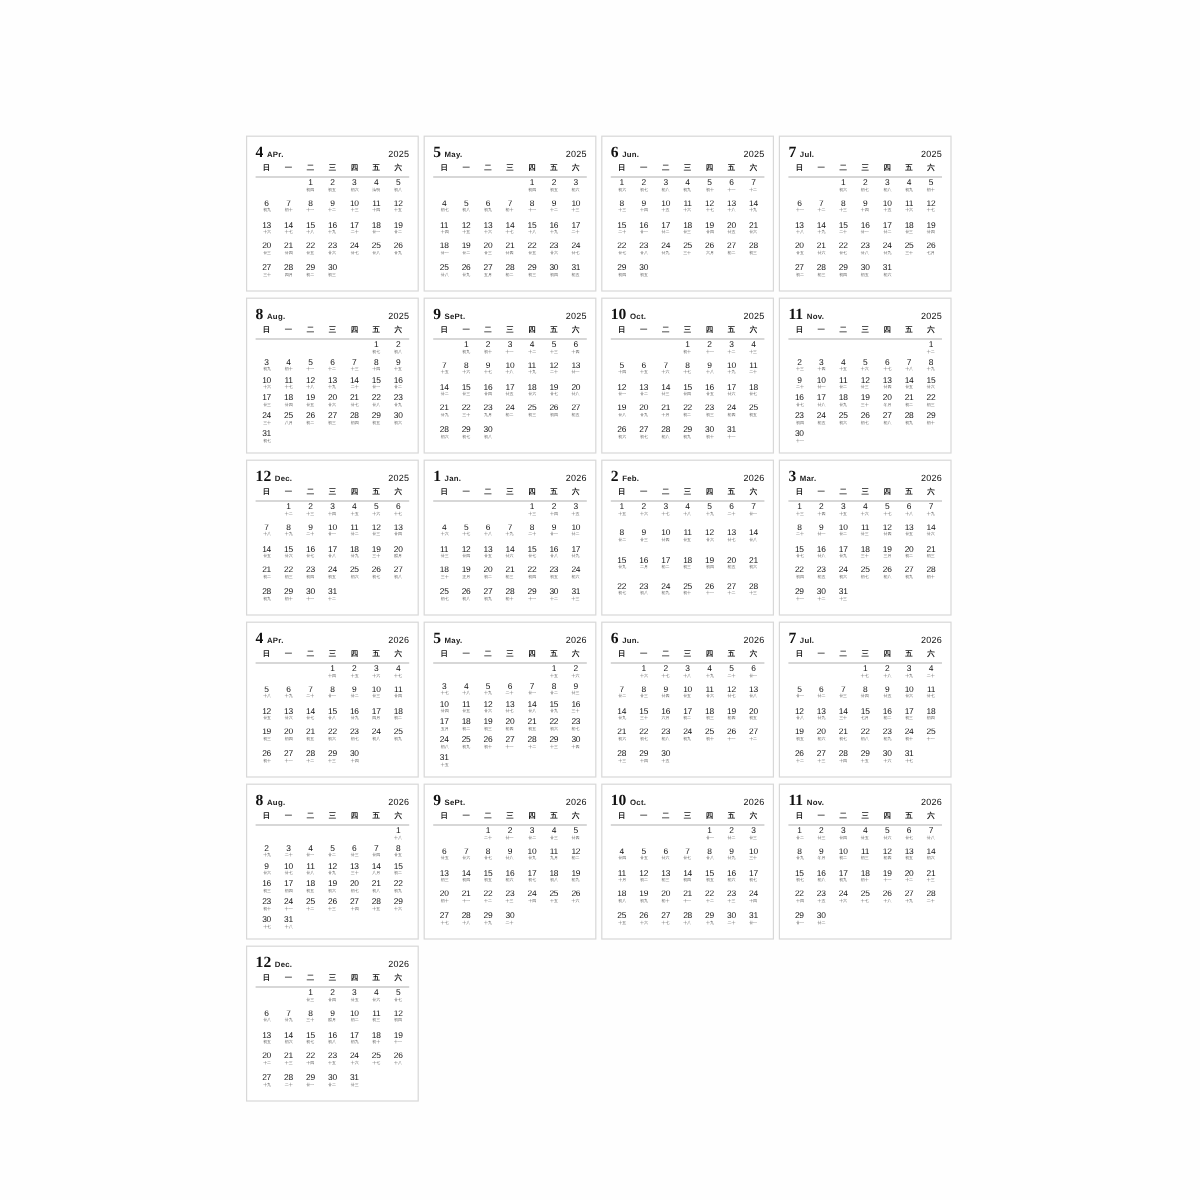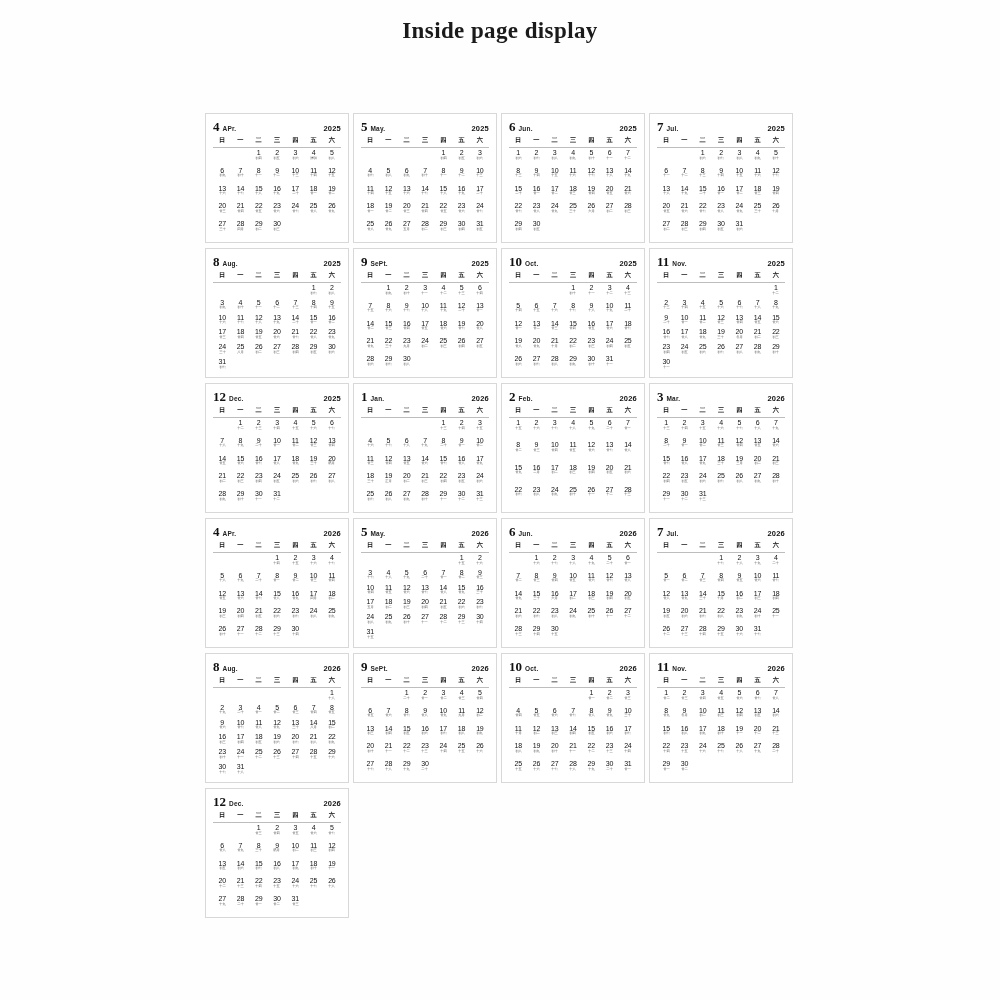--- a/index.html
+++ b/index.html
@@ -66,21 +66,21 @@
   .m-name {
     font-size: 6.5px;
     font-weight: 700;
     color: #222;
     margin-left: 3px;
     letter-spacing: 0.2px;
   }
   .m-year {
     margin-left: auto;
     font-size: 7.5px;
-    font-weight: 700;
+    font-weight: 400;
     color: #111;
     letter-spacing: 0.2px;
   }
   .dow {
     display: grid;
     grid-template-columns: repeat(7, 1fr);
     border-bottom: 0.6px solid #bdbdbd;
     padding-bottom: 1.5px;
     margin-bottom: 1.5px;
   }
@@ -117,21 +117,20 @@
     transform: scale(0.92);
     margin-top: 0.5px;
     white-space: nowrap;
   }
   .cell.wk .d { color: #111; }
 </style>
 </head>
 <body>
 
 <div id="page">
-  <div id="title">Inside page display</div>
   <div id="grid">
       <div class="row">
         <div class="card">
           <div class="card-head">
             <span class="m-num">4</span>
             <span class="m-name">APr.</span>
             <span class="m-year">2025</span>
           </div>
           <div class="dow">
             <span>日</span>

